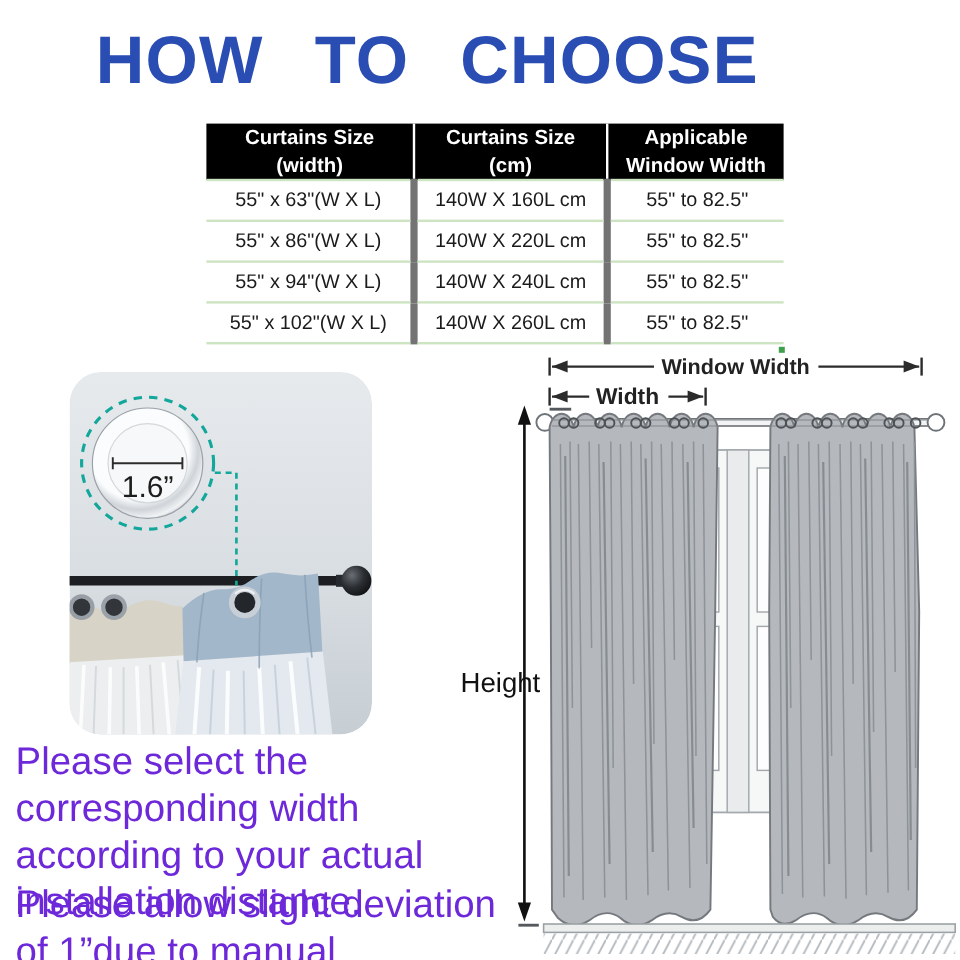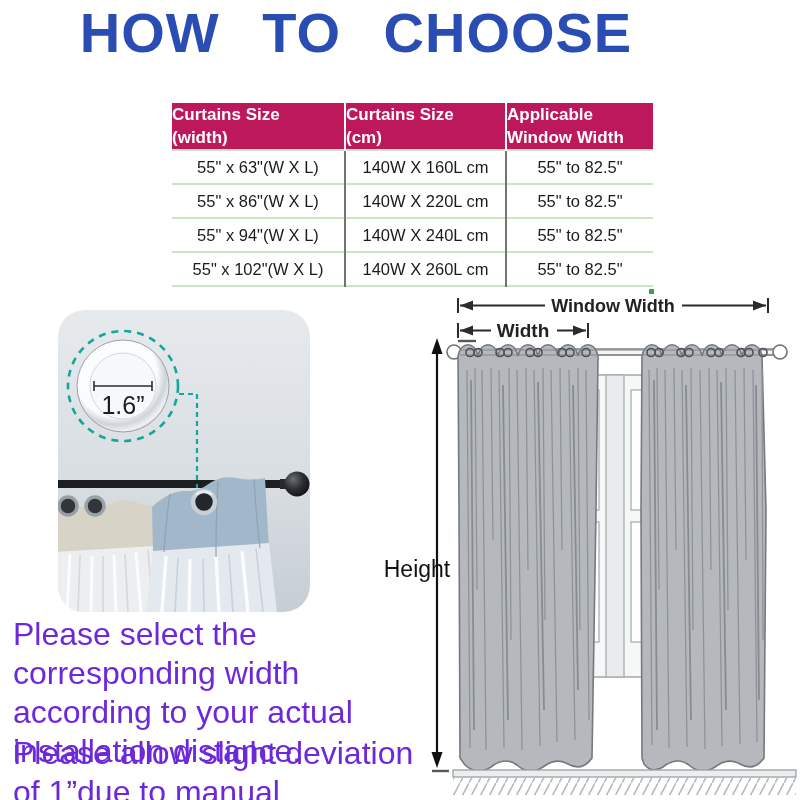--- a/index.html
+++ b/index.html
@@ -2,38 +2,38 @@
 <html><head>
 <meta charset="utf-8">
 <style>
   * { margin:0; padding:0; box-sizing:border-box; }
   html,body { width:800px; height:800px; background:#ffffff; overflow:hidden;
               font-family:"Liberation Sans", sans-serif; }
   .abs { position:absolute; }
 
   
   #page-title{
-    left:0; top:0; width:692px; text-align:center;
+    left:0; top:17px; width:692px; text-align:center;
     font-size:56px; font-weight:bold; color:#2a4db3;
     letter-spacing:1px; word-spacing:26px; white-space:nowrap;padding-left:20px;
   }
 
   
   #size-table{ left:172px; top:103px; width:481px; border-collapse:collapse;
                border-bottom:2px solid #cde4c3; }
   #size-table th{
-    background:#be185d; color:#ffffff; font-size:17px; font-weight:bold;
-    line-height:23px; height:46px; vertical-align:middle; text-align:left;
+    background:#000000; color:#ffffff; font-size:17px; font-weight:bold;
+    line-height:23px; height:46px; vertical-align:middle; text-align:center;
     border-left:2px solid #ffffff;
   }
   #size-table th:first-child{ border-left:none; }
   #size-table td{
     background:#ffffff; color:#1b1b1b; font-size:16.5px; text-align:center;
     height:34px; vertical-align:middle;
-    border-top:2px solid #cde4c3; border-left:2px solid #737373;
+    border-top:2px solid #cde4c3; border-left:6px solid #737373;
   }
   #size-table td:first-child{ border-left:none; }
   #size-table col.c1{ width:173px; } #size-table col.c2{ width:161px; } #size-table col.c3{ width:147px; }
   #table-corner-dot{ left:649px; top:289px; width:5px; height:5px; background:#3fa04b; }
 
   
   .note{
     left:13px; color:#6d28d9; font-size:32px; line-height:39px;
   }
   #note-1{ top:615px; width:385px; }

